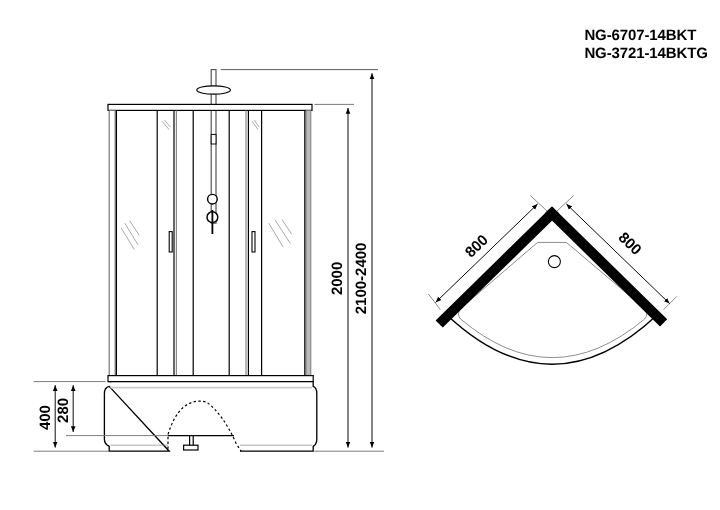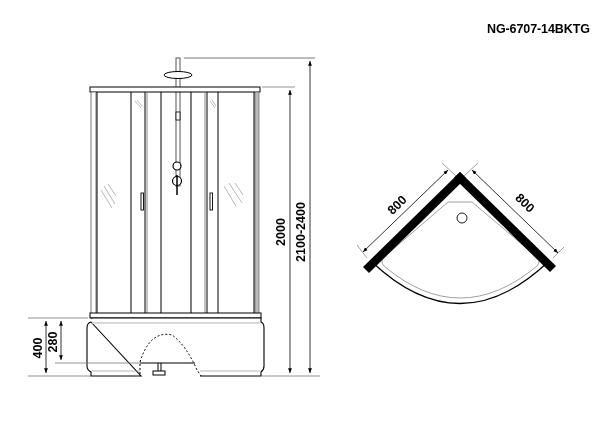--- a/index.html
+++ b/index.html
@@ -6,21 +6,22 @@
     body { width: 600px; height: 425px; overflow: hidden; position: relative; font-family: "Liberation Sans", sans-serif; }
     .canvas { position: absolute; left: 0; top: 0; width: 600px; height: 425px; }
     .model-list { position: absolute; left: 487px; top: 22px; font-family: "Liberation Sans", sans-serif; font-weight: bold; font-size: 12.5px; line-height: 15px; color: #000; letter-spacing: -0.1px; }
     .model-list div { white-space: nowrap; }
     svg text { font-family: "Liberation Sans", sans-serif; font-weight: bold; font-size: 12.5px; fill: #000; }
   </style>
 </head>
 <body>
 
 <div class="model-list">
-  <div>NG-6707-14BKTG</div>
+  <div>NG-6707-14BKT</div>
+  <div>NG-3721-14BKTG</div>
 </div>
 
 <svg class="canvas" width="600" height="425" viewBox="0 0 600 425" xmlns="http://www.w3.org/2000/svg">
   <defs>
     <marker id="arr" viewBox="0 0 10 10" refX="10" refY="5" markerWidth="6" markerHeight="6" orient="auto-start-reverse">
       <path d="M0,1 L10,5 L0,9 z" fill="#000"></path>
     </marker>
   </defs>
 
   <g>

